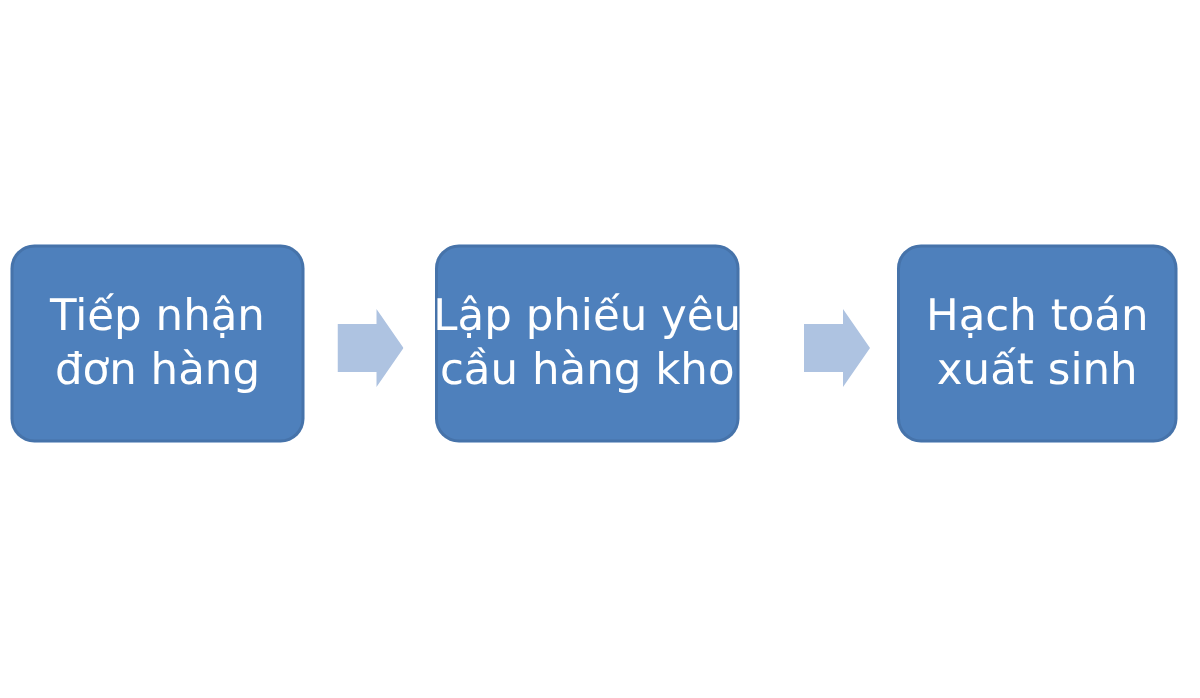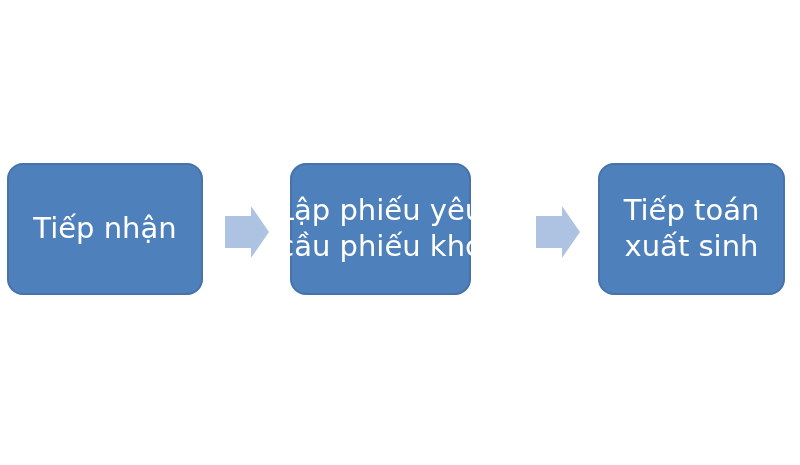--- a/index.html
+++ b/index.html
@@ -29,51 +29,52 @@
     color: #ffffff;
     font-size: 29px;
     line-height: 1.24;
     text-align: center;
     box-sizing: border-box;
   }
   .flow-box .line {
     white-space: nowrap;
   }
   #box-1 { left: 7px;   width: 196px; }
-  #box-2 { left: 290px; width: 181px; }
+  #box-2 { left: 290px; width: 203px; }
   #box-3 { left: 598px; width: 187px; }
   .flow-arrow {
     position: absolute;
     top: 206px;
     width: 44px;
     height: 52px;
   }
   #arrow-1 { left: 225px; }
   #arrow-2 { left: 536px; }
 </style>
 </head>
 <body>
 
 <div class="canvas">
 
   <div class="flow-box" id="box-1">
     <div class="line">Tiếp nhận</div>
+    <div class="line">đơn hàng</div>
   </div>
 
   <svg class="flow-arrow" id="arrow-1" viewBox="0 0 44 52" aria-hidden="true">
     <path d="M0,10 L26,10 L26,0 L44,26 L26,52 L26,42 L0,42 Z" fill="#aec3e1"></path>
   </svg>
 
   <div class="flow-box" id="box-2">
     <div class="line">Lập phiếu yêu</div>
-    <div class="line">cầu phiếu kho</div>
+    <div class="line">cầu hàng kho</div>
   </div>
 
   <svg class="flow-arrow" id="arrow-2" viewBox="0 0 44 52" aria-hidden="true">
     <path d="M0,10 L26,10 L26,0 L44,26 L26,52 L26,42 L0,42 Z" fill="#aec3e1"></path>
   </svg>
 
   <div class="flow-box" id="box-3">
-    <div class="line">Tiếp toán</div>
+    <div class="line">Hạch toán</div>
     <div class="line">xuất sinh</div>
   </div>
 
 </div>
 
 </body></html>

